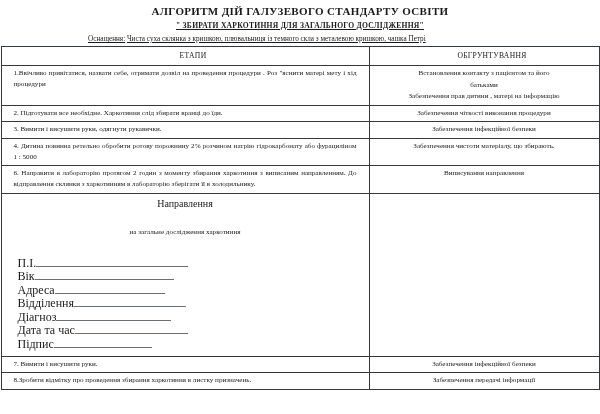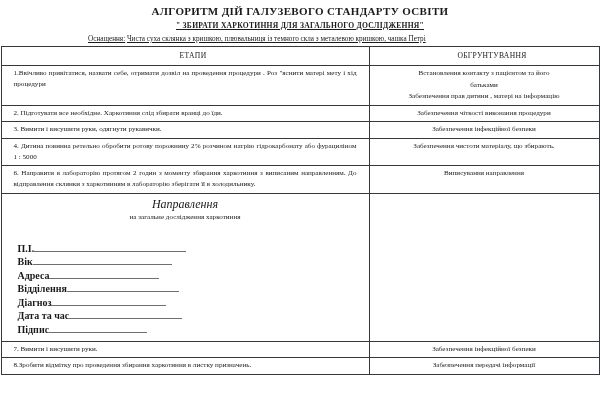--- a/index.html
+++ b/index.html
@@ -92,37 +92,35 @@
     display: block;
     line-height: 11.5px;
   }
 
   
   .referral {
     padding: 2px 0 2px 0;
   }
   .ref-title {
     text-align: center;
-    font-size: 12px;
+    font-size: 10px;
     line-height: 12px;
-    margin-bottom: 1px;
-    font-style: italic;
+    margin-bottom: 16px;
   }
   .ref-sub {
     text-align: center;
     font-size: 7.1px;
     line-height: 12px;
     margin-bottom: 19px;
   }
   .field-row {
-    font-size: 10px;
+    font-size: 12px;
     line-height: 13.6px;
     white-space: nowrap;
     padding-left: 4px;
-    font-weight: bold;
   }
   .field-label {
     display: inline-block;
   }
   .field-rule {
     display: inline-block;
     border-bottom: 1px solid #6b7075;
     height: 8px;
     vertical-align: baseline;
     margin-left: 0px;

